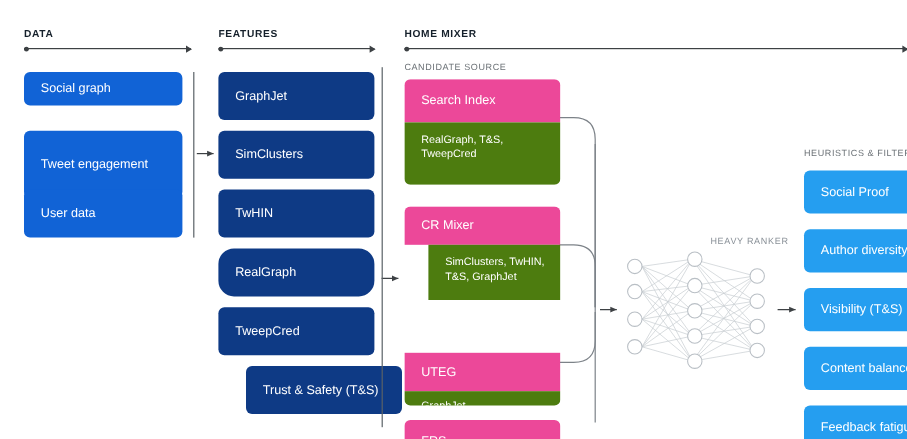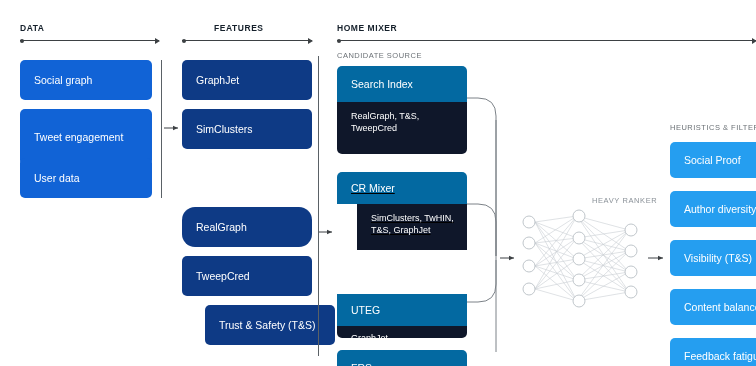--- a/index.html
+++ b/index.html
@@ -92,30 +92,30 @@
   .card.heur   { background: #259ef0; }
 
   
   .src-card {
     position: absolute;
     border-radius: 5px;
     overflow: hidden;
     box-sizing: border-box;
   }
   .src-head {
-    background: #0369a1;
+    background: #ec4899;
     color: #ffffff;
     font-size: 10.5px;
     padding: 0 0 0 14px;
     display: flex;
     align-items: center;
     box-sizing: border-box;
   }
   .src-body {
-    background: #0f172a;
+    background: #4d7c0f;
     color: #ffffff;
     font-size: 9px;
     line-height: 12px;
     padding: 8px 10px 0 14px;
     box-sizing: border-box;
     white-space: pre-line;
   }
 
   
   .v-divider {
@@ -226,42 +226,45 @@
     </g>
 
     <g>
       <line x1="648" y1="258" x2="663" y2="258" stroke="#3d4144" stroke-width="1" marker-end="url(#arrowSmall)"></line>
     </g>
   </svg>
 
   <div class="stage-header" style="left:20px; top:23px;">DATA</div>
   <div class="stage-rule" style="left:20px; top:40px; width:139px;"></div>
 
-  <div class="stage-header" style="left:182px; top:23px;margin-left:32px;">FEATURES</div>
+  <div class="stage-header" style="left:182px; top:23px;">FEATURES</div>
   <div class="stage-rule" style="left:182px; top:40px; width:130px;"></div>
 
   <div class="stage-header" style="left:337px; top:23px;">HOME MIXER</div>
   <div class="stage-rule" style="left:337px; top:40px; width:419px;"></div>
 
-  <div class="card data" style="left:20px; top:60px; width:132px; height:40px;">
+  <div class="card data" style="left:20px; top:60px; width:132px; height:28px;">
     <span>Social graph</span>
   </div>
   <div class="card data" style="left:20px; top:109px; width:132px; height:56px;">
     <span>Tweet engagement</span>
   </div>
   <div class="card data" style="left:20px; top:158px; width:132px; height:40px;">
     <span>User data</span>
   </div>
   <div class="v-divider" style="left:161px; top:60px; height:138px;"></div>
 
   <div class="card feature" style="left:182px; top:60px; width:130px; height:40px;">
     <span>GraphJet</span>
   </div>
   <div class="card feature" style="left:182px; top:109px; width:130px; height:40px;">
     <span>SimClusters</span>
+  </div>
+  <div class="card feature" style="left:182px; top:158px; width:130px; height:40px;">
+    <span>TwHIN</span>
   </div>
   <div class="card feature" style="left:182px; top:207px; width:130px; height:40px;border-radius:13px;">
     <span>RealGraph</span>
   </div>
   <div class="card feature" style="left:182px; top:256px; width:130px; height:40px;">
     <span>TweepCred</span>
   </div>
   <div class="card feature" style="left:182px; top:305px; width:130px; height:40px;margin-left:23px;">
     <span>Trust &amp; Safety (T&amp;S)</span>
   </div>
@@ -270,21 +273,21 @@
   <div class="sub-label" style="left:337px; top:51px;">CANDIDATE SOURCE</div>
 
   <div class="src-card" style="left:337px; top:66px; width:130px; height:88px;">
     <div class="src-head" style="height:36px;">
       <span>Search Index</span>
     </div>
     <div class="src-body" style="height:52px;">RealGraph, T&amp;S,
 TweepCred</div>
   </div>
 
-  <div class="src-card" style="left:337px; top:172px; width:130px; height:98px;text-decoration:underline;">
+  <div class="src-card" style="left:337px; top:172px; width:130px; height:98px;">
     <div class="src-head" style="height:32px;">
       <span>CR Mixer</span>
     </div>
     <div class="src-body" style="height:46px;margin-left:20px;">SimClusters, TwHIN,
 T&amp;S, GraphJet</div>
   </div>
 
   <div class="src-card" style="left:337px; top:270px; width:130px; height:68px;">
     <div class="src-head" style="height:32px;margin-top:24px;">
       <span>UTEG</span>

